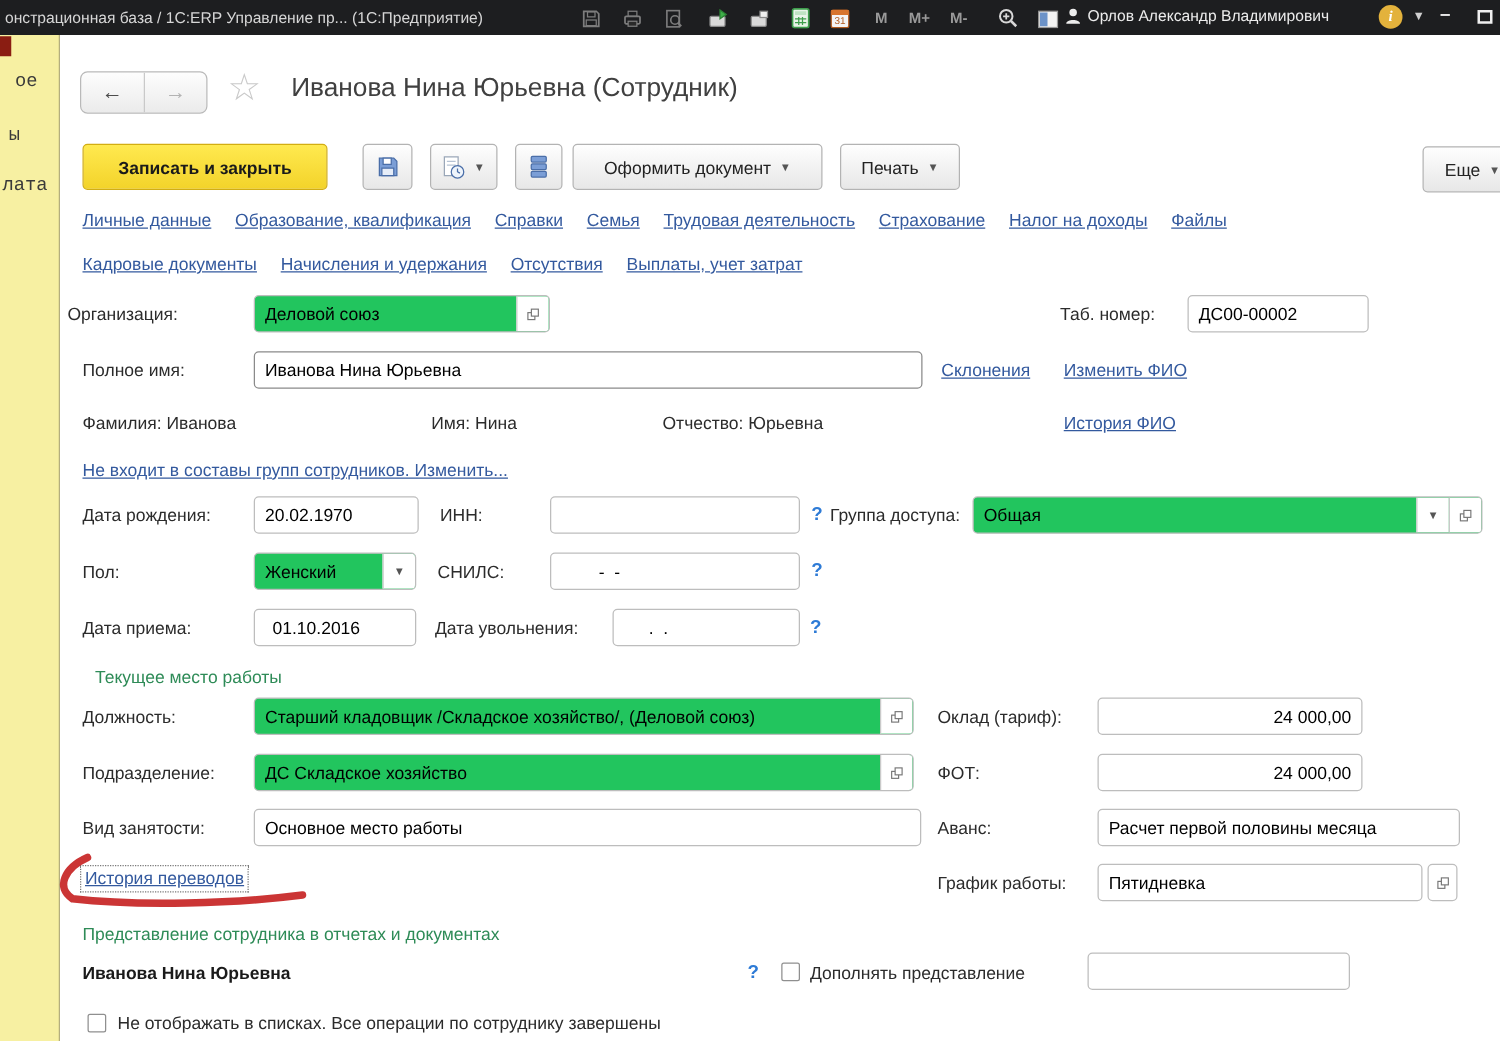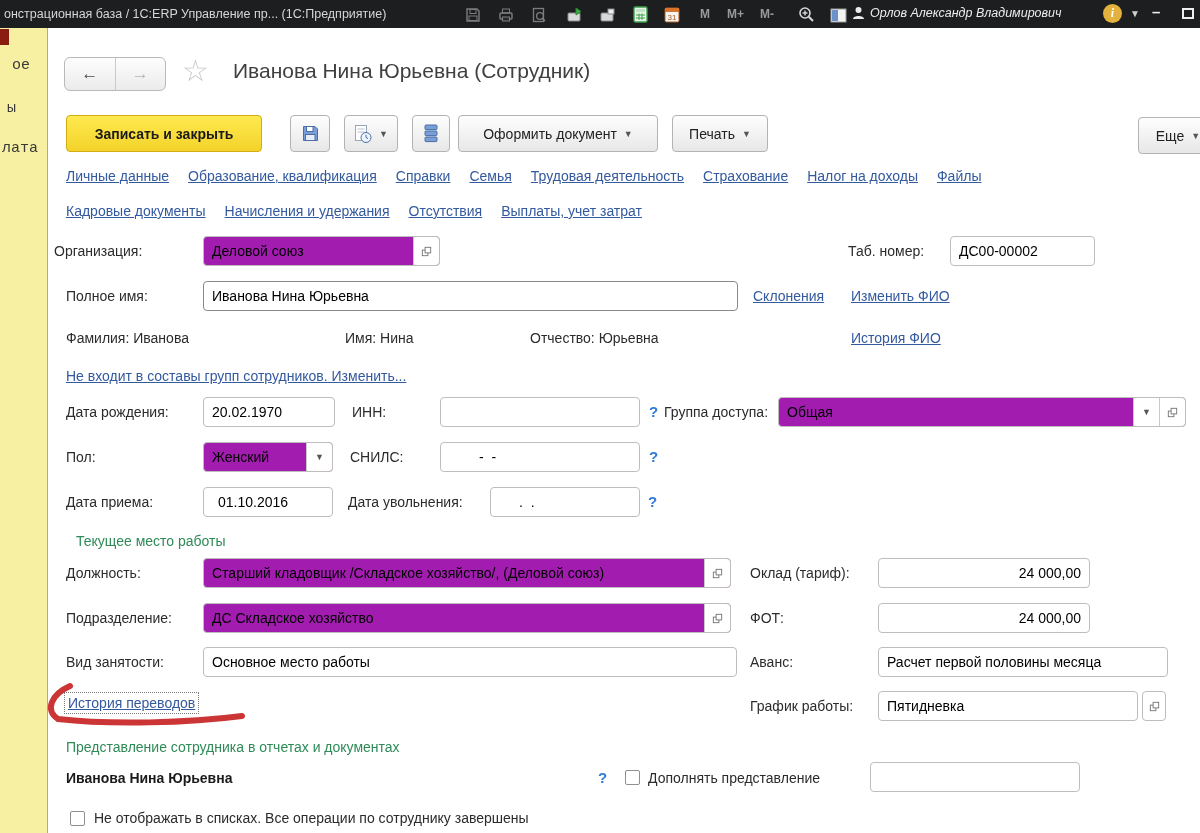--- a/index.html
+++ b/index.html
@@ -6,21 +6,21 @@
   html,body { width:1200px; height:833px; }
   body {
     position:relative; overflow:hidden; background:#ffffff;
     font-family:"Liberation Sans", sans-serif; color:#2b2b2b;
   }
   
   .titlebar { position:absolute; left:0; top:0; width:1200px; height:28px; background:#1d1e20; }
   .tb-title { position:absolute; left:4px; top:7px; font-size:12.5px; color:#d6d6d6; white-space:nowrap; }
   .tb-ic { position:absolute; top:5px; width:22px; height:18px; display:flex; align-items:flex-end; justify-content:center; }
   .tb-m { position:absolute; top:7px; font-size:12px; color:#9a9a9a; font-weight:bold; }
-  .tb-user { position:absolute; left:852px; top:6px; display:flex; gap:5px; align-items:flex-start; color:#ececec; font-size:12.5px; white-space:nowrap;font-style:italic; }
+  .tb-user { position:absolute; left:852px; top:6px; display:flex; gap:5px; align-items:flex-start; color:#ececec; font-size:12.5px; white-space:nowrap; }
   .tb-info { position:absolute; left:1103px; top:4px; width:19px; height:19px; border-radius:50%; background:#e3b23c; color:#fff; font-weight:bold; font-style:italic; font-size:12px; text-align:center; line-height:19px; font-family:"Liberation Serif", serif; }
   .tb-caret { position:absolute; left:1130px; top:8px; color:#cfcfcf; font-size:10px; }
   .tb-min { position:absolute; left:1152px; top:3px; color:#efefef; font-size:15px; font-weight:bold; }
   .tb-max { position:absolute; left:1182px; top:8px; width:12px; height:11px; border:2px solid #efefef; background:transparent; }
   
   .sidebar { position:absolute; left:0; top:28px; width:48px; height:805px; background:#f7f0a2; border-right:1px solid #b4ae7e;font-family:Liberation Mono, monospace; }
   .sb-item { position:absolute; font-size:15px; color:#3a3a3a; white-space:nowrap; }
   .mark { position:absolute; left:0; top:29px; width:9px; height:16px; background:#8a1d12; z-index:5; }
   
   .navgrp { position:absolute; left:64px; top:57px; width:102px; height:34px; border:1px solid #b9b9b9; border-radius:6px; background:linear-gradient(#fdfdfd,#ebebeb); display:flex; overflow:hidden; }
@@ -32,21 +32,21 @@
   .btn-accent { background:linear-gradient(#ffe94f,#f3d32a); border-color:#d2ad12; font-weight:bold; color:#1a1a1a; }
   .caret { font-size:9px; color:#555; }
   
   .navrow { position:absolute; left:66px; display:flex; gap:19px; white-space:nowrap; }
   .nl, .link { font-size:14px; color:#33599e; text-decoration:underline; cursor:pointer; white-space:nowrap; }
   .link { position:absolute; }
   
   .lbl { position:absolute; height:30px; line-height:30px; font-size:14px; color:#2b2b2b; white-space:nowrap; }
   .inp { position:absolute; height:30px; border:1px solid #bdbdbd; border-radius:4px; background:#fff; font-size:14px; line-height:28px; padding:0 8px; color:#000; white-space:pre; overflow:hidden; }
   .num { text-align:right; }
-  .grp { position:absolute; height:30px; border:1px solid #bdbdbd; border-radius:4px; background:#a21caf; display:flex; overflow:hidden; }
+  .grp { position:absolute; height:30px; border:1px solid #bdbdbd; border-radius:4px; background:#22c55e; display:flex; overflow:hidden; }
   .gin { flex:1; font-size:14px; line-height:28px; padding:0 8px; white-space:nowrap; overflow:hidden; color:#000; }
   .gseg { width:26px; border-left:1px solid #c9c9c9; display:flex; align-items:center; justify-content:center; background:#fff; }
   .obtn { position:absolute; width:24px; height:30px; border:1px solid #bdbdbd; border-radius:4px; background:#fff; display:flex; align-items:center; justify-content:center; }
   .sec { position:absolute; font-size:14px; color:#2e8b57; white-space:nowrap; }
   .q { position:absolute; font-size:15px; font-weight:bold; color:#2e7bd6; height:30px; line-height:30px; }
   .cb { position:absolute; width:15px; height:15px; border:1px solid #8f8f8f; border-radius:2px; background:#fff; }
   .statictxt { position:absolute; font-size:14px; white-space:nowrap; }
   .focuslink { position:absolute; left:64px; top:692px; border:1px dotted #7a7a7a; padding:1px 3px; }
   .annot { position:absolute; left:38px; top:680px; z-index:6; pointer-events:none; }
 </style>

